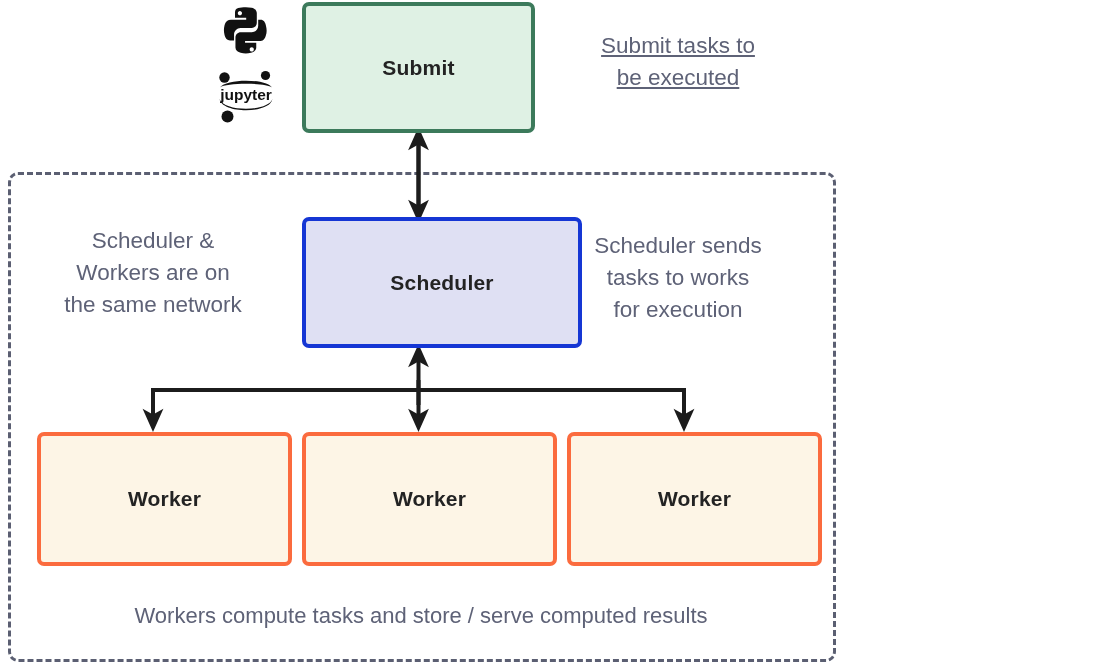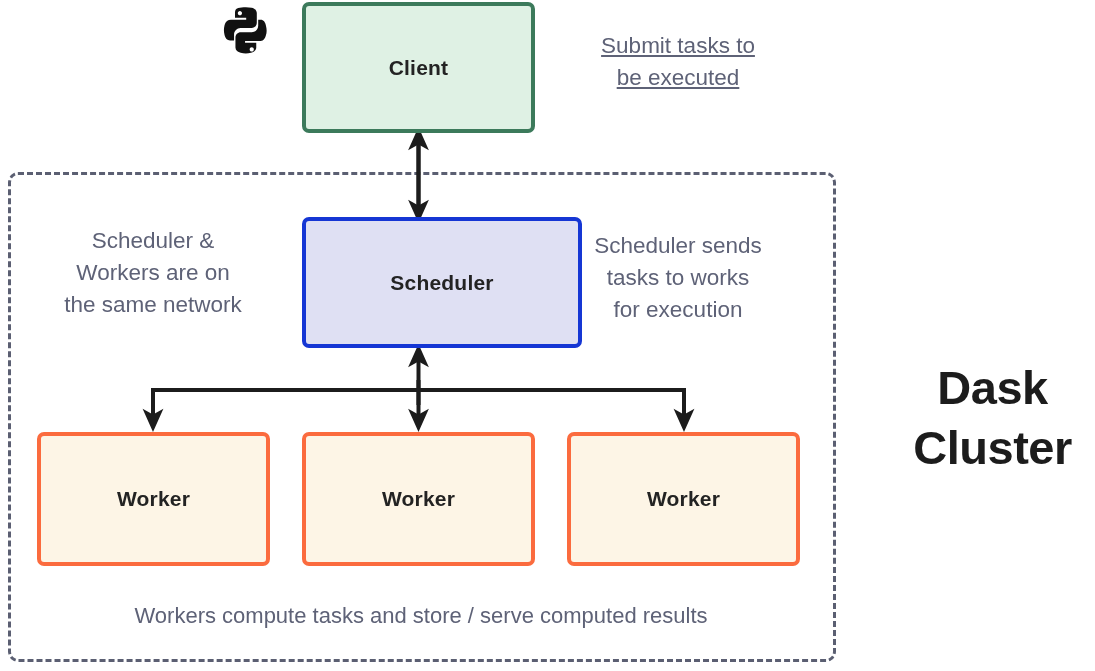--- a/index.html
+++ b/index.html
@@ -40,21 +40,21 @@
   .scheduler-node {
     left: 302px;
     top: 217px;
     width: 280px;
     height: 131px;
     background: #dfe0f3;
     border: 4px solid #1536d4;
   }
   .worker-node {
     top: 432px;
-    width: 233px;
+    width: 255px;
     height: 134px;
     background: #fdf5e6;
     border: 4px solid #fb6b3e;
   }
   .worker-1 { left: 37px; }
   .worker-2 { left: 302px; }
   .worker-3 { left: 567px; }
 
   .cluster-boundary {
     position: absolute;
@@ -158,23 +158,33 @@
     </g>
   </svg>
 
   <div class="logo python-logo">
     <svg width="54" height="56" viewBox="0 0 54 56" xmlns="http://www.w3.org/2000/svg">
       <path d="M26.8 1.2c-3.0 0-5.6 0.3-7.6 0.9-2.6 0.7-3.2 2.3-3.2 5.0v4.7h11.2v1.9H12.0c-3.0 0-5.6 1.8-6.4 5.2-0.9 3.9-0.95 6.3 0 10.4 0.75 3.0 2.45 5.2 5.45 5.2h4.0v-6.1c0-3.4 2.95-6.4 6.45-6.4h11.1c2.9 0 5.2-2.4 5.2-5.3V7.1c0-2.8-2.4-4.9-5.2-5.4-1.8-0.3-3.7-0.5-5.8-0.5zM20.9 5.0c1.15 0 2.1 0.96 2.1 2.15 0 1.18-0.95 2.12-2.1 2.12-1.16 0-2.1-0.94-2.1-2.12C18.8 5.96 19.74 5.0 20.9 5.0z" fill="#111111"></path>
       <path d="M39.2 13.8v5.9c0 3.55-3.0 6.55-6.45 6.55H21.65c-2.85 0-5.2 2.45-5.2 5.3v9.95c0 2.83 2.46 4.5 5.2 5.3 3.3 0.97 6.45 1.14 10.4 0 2.62-0.76 5.2-2.28 5.2-5.3v-4.7H26.05v-1.9h15.6c3.02 0 4.15-2.11 5.2-5.28 1.08-3.26 1.04-6.4 0-10.4-0.75-2.93-2.17-5.42-5.2-5.42zM32.75 41.3c1.16 0 2.1 0.94 2.1 2.12 0 1.19-0.94 2.15-2.1 2.15-1.15 0-2.1-0.96-2.1-2.15 0-1.18 0.95-2.12 2.1-2.12z" fill="#111111"></path>
     </svg>
   </div>
 
+  <div class="logo jupyter-logo">
+    <svg width="64" height="56" viewBox="0 0 64 56" xmlns="http://www.w3.org/2000/svg">
+      <circle cx="10.5" cy="9.5" r="5.2" fill="#111111"></circle>
+      <circle cx="51.5" cy="7.5" r="4.6" fill="#111111"></circle>
+      <circle cx="13.5" cy="48.5" r="6.0" fill="#111111"></circle>
+      <path d="M6 19.5 C 12 10.5, 52 10.5, 58 19.5 C 52 14.5, 12 14.5, 6 19.5 Z" fill="#111111"></path>
+      <path d="M5.5 31 C 10 44, 54 44, 58.5 31 C 56 46, 8 46, 5.5 31 Z" fill="#111111"></path>
+      <text x="32" y="31.5" font-family="'Liberation Sans', sans-serif" font-size="15.5" font-weight="bold" fill="#111111" text-anchor="middle">jupyter</text>
+    </svg>
+  </div>
 
   <div class="node client-node">
-    <span>Client</span>
+    <span>Submit</span>
   </div>
 
   <div class="node scheduler-node">
     <span>Scheduler</span>
   </div>
 
   <div class="node worker-node worker-1">
     <span>Worker</span>
   </div>
   <div class="node worker-node worker-2">
@@ -187,16 +197,14 @@
   <div class="annotation ann-submit">Submit tasks to
 be executed</div>
   <div class="annotation ann-network">Scheduler &amp;
 Workers are on
 the same network</div>
   <div class="annotation ann-compute">Workers compute tasks and store / serve computed results</div>
   <div class="annotation ann-sends">Scheduler sends
 tasks to works
 for execution</div>
 
-  <div class="dask-title">Dask
-Cluster</div>
 
 </div>
 
 </body></html>

